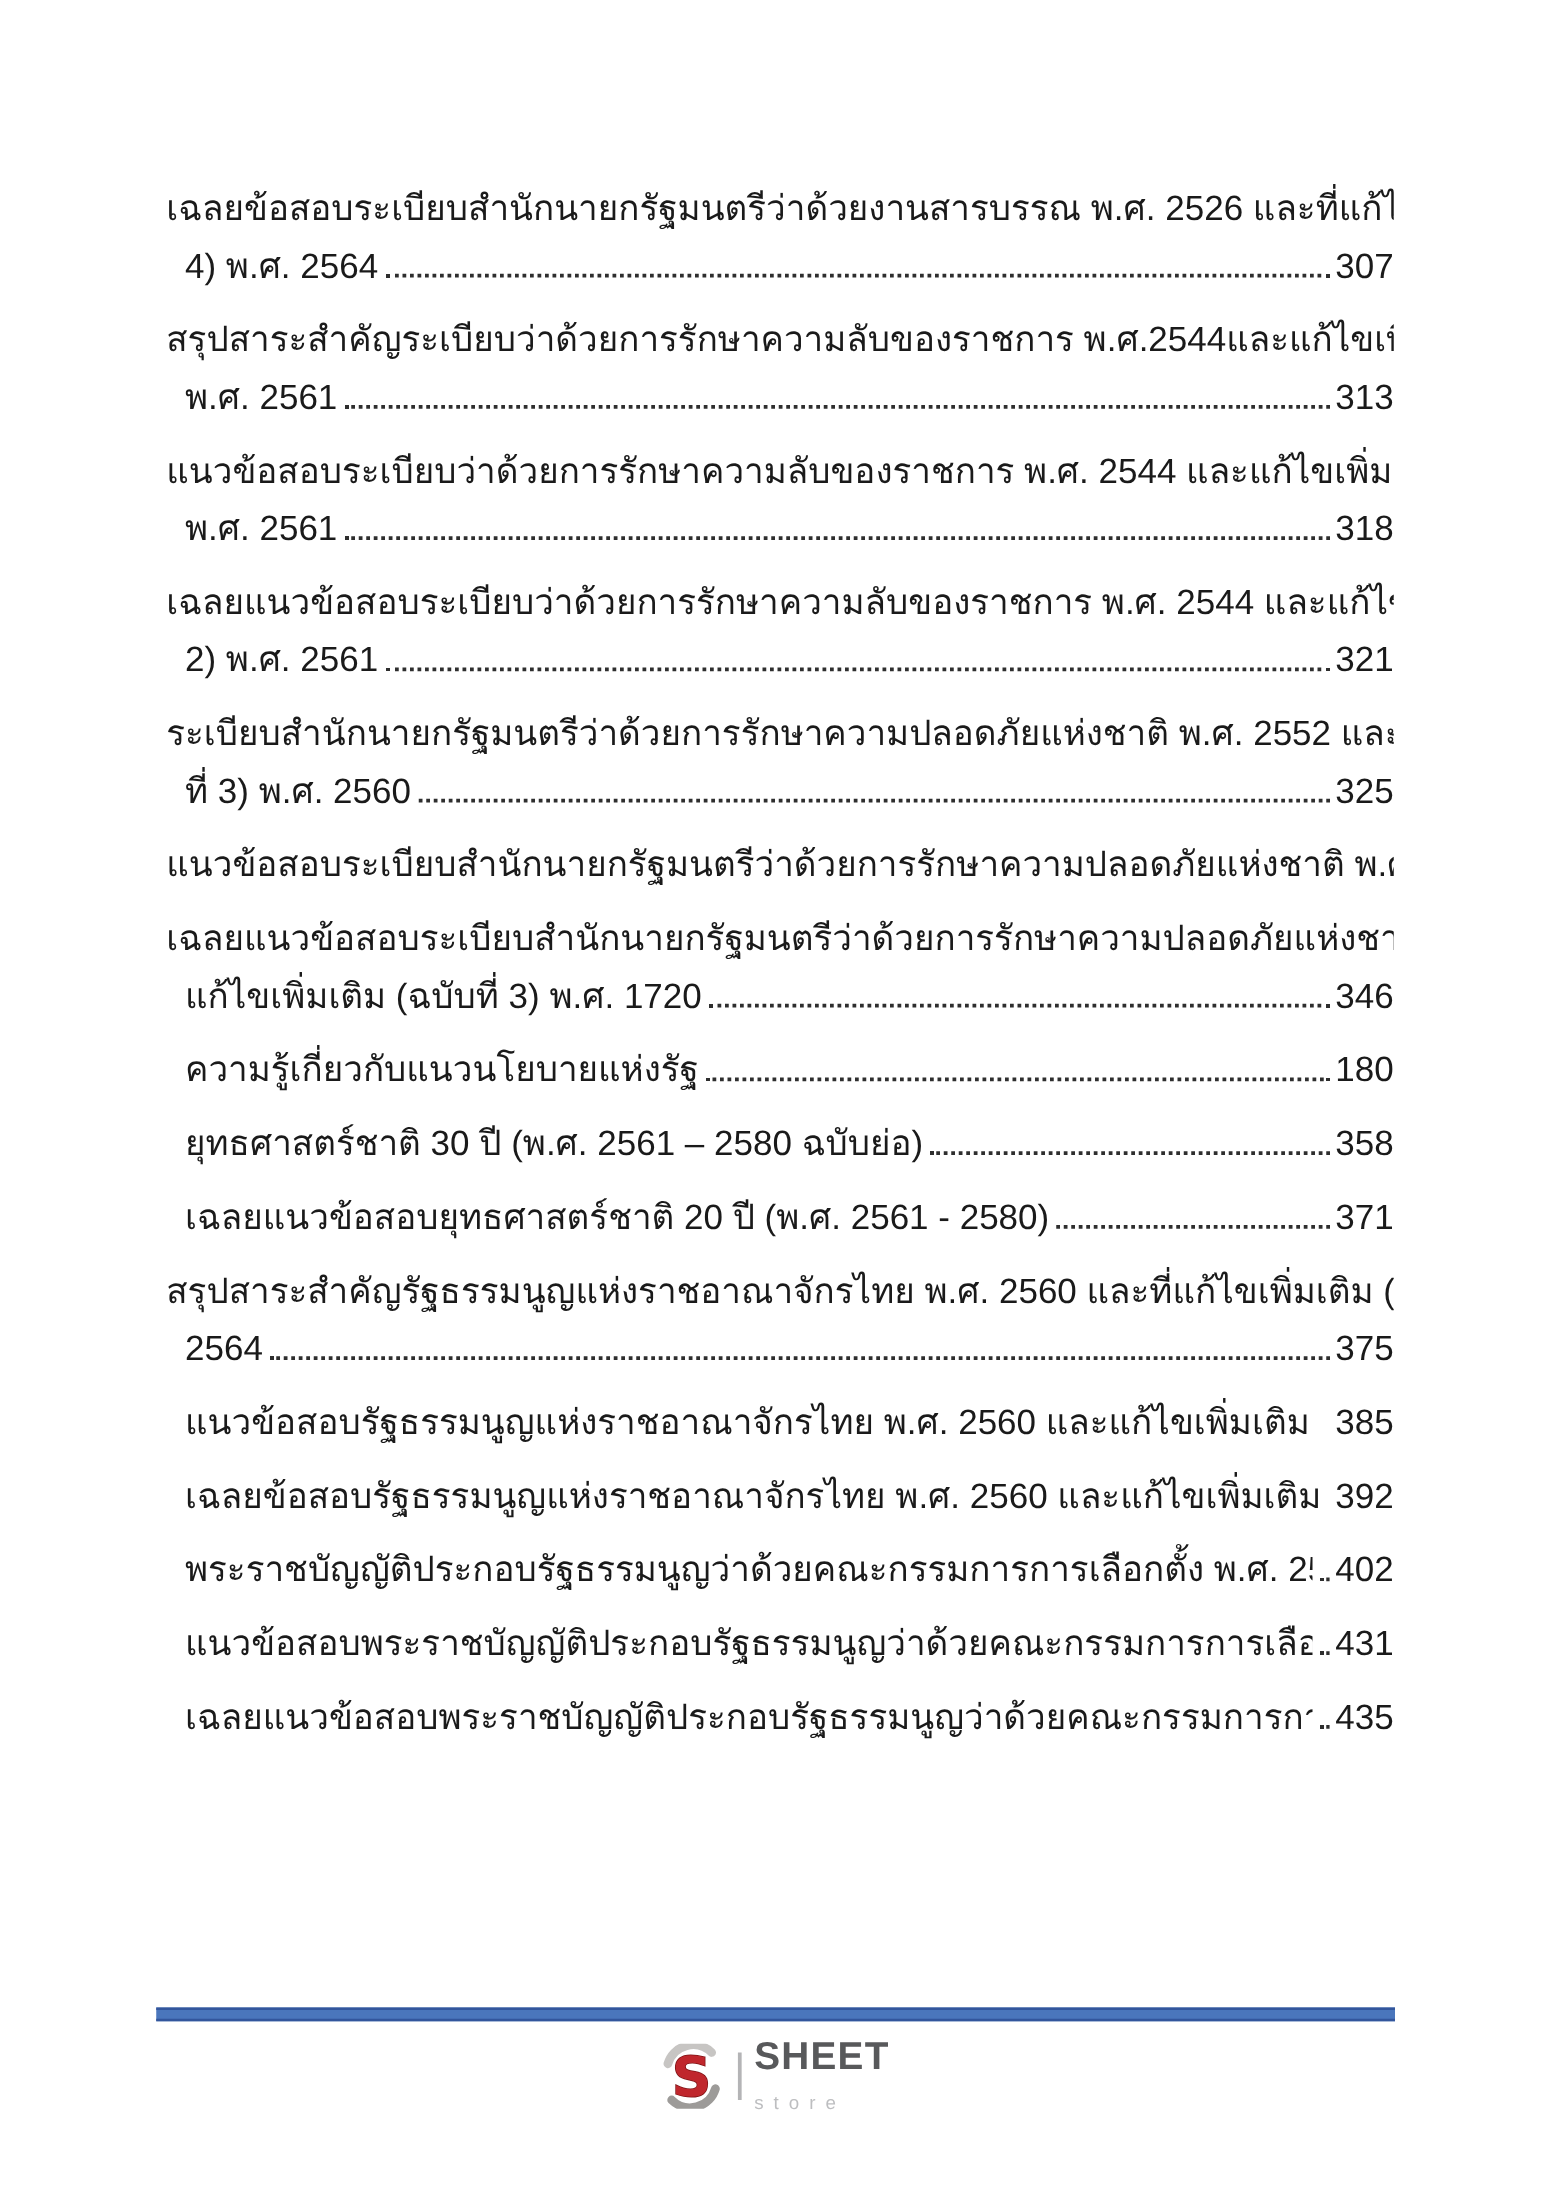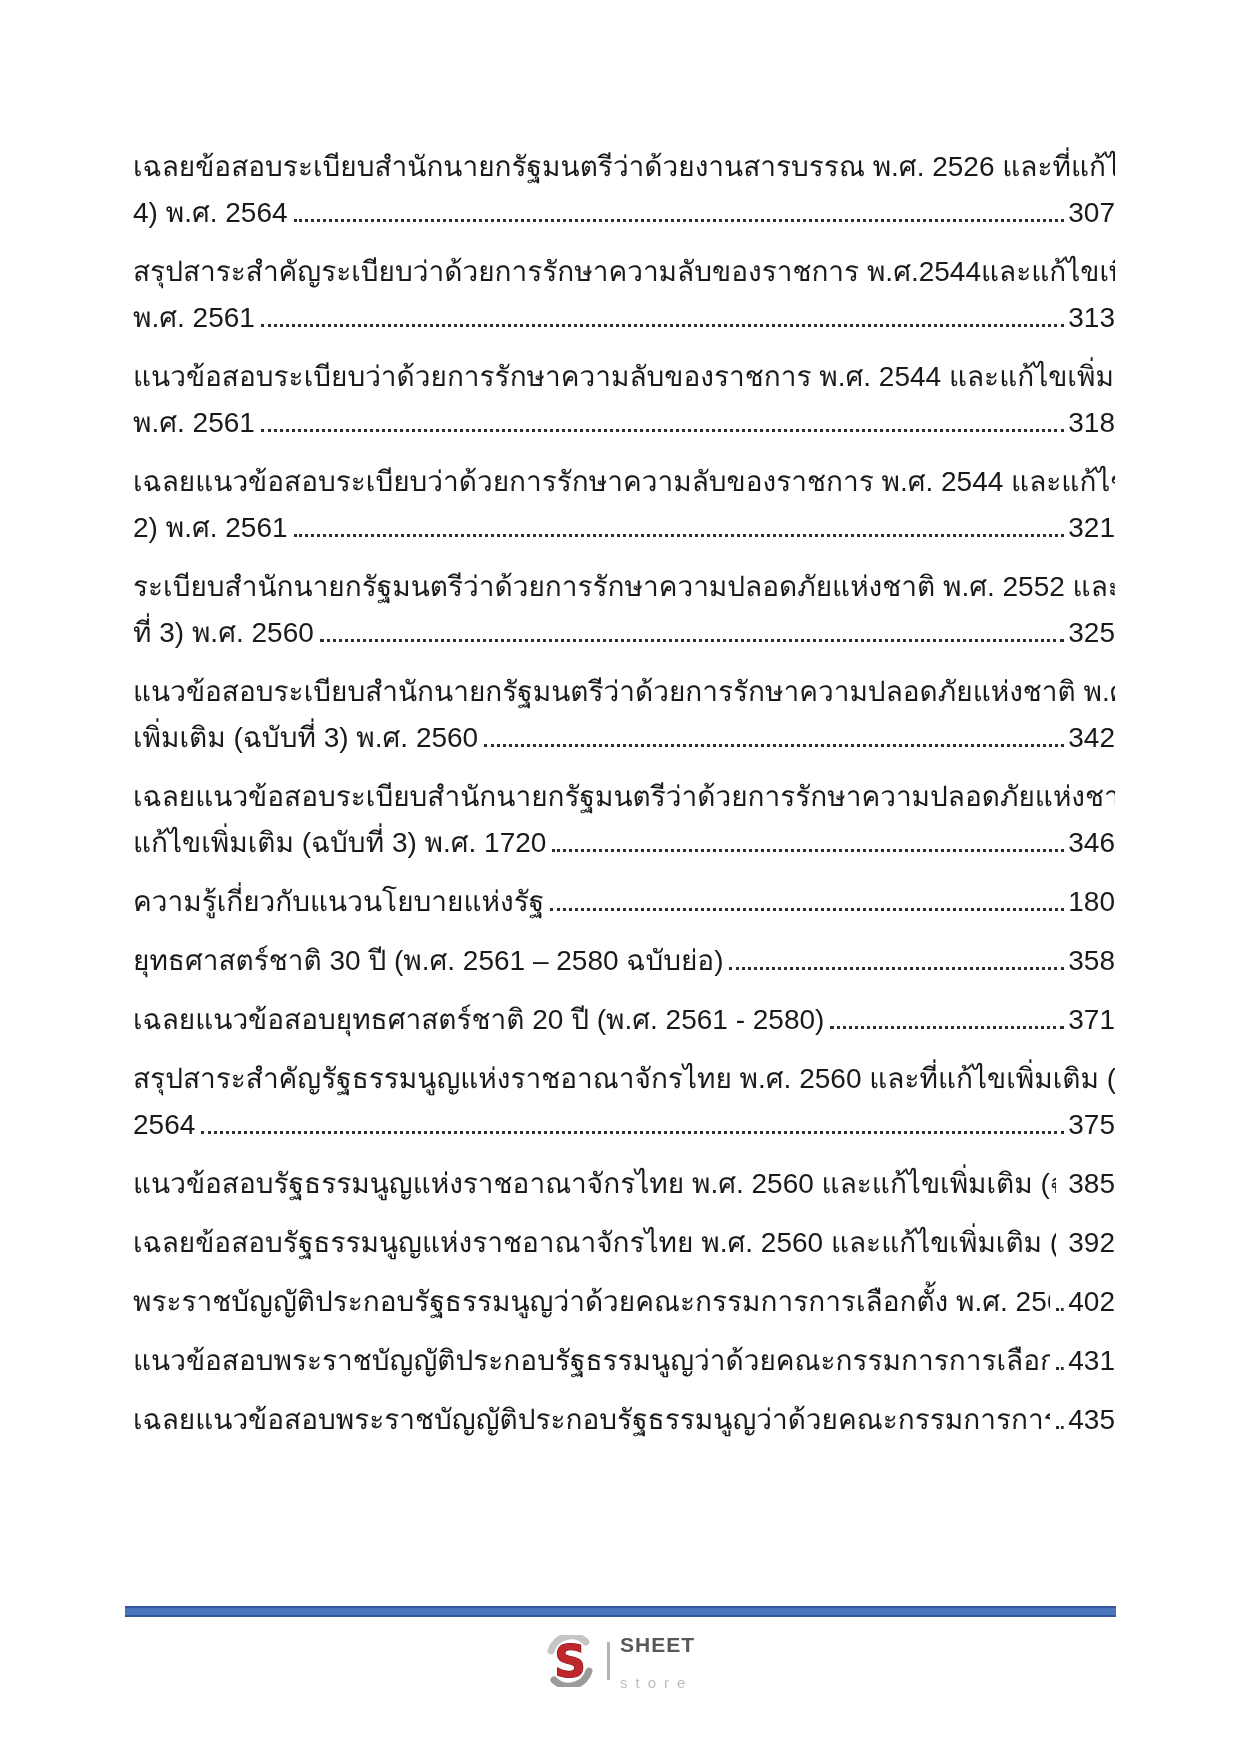--- a/index.html
+++ b/index.html
@@ -21,21 +21,21 @@
     line-height: 46px;
   }
   .entry { margin: 0 0 13px 0; }
   .wrapline {
     text-align: justify;
     text-align-last: justify;
     white-space: nowrap;
     overflow: hidden;
     height: 46px;
   }
-  .row { display: flex; align-items: baseline; height: 46px; }
+  .row { display: flex; align-items: baseline; height: 46px; margin-left: 15px; }
   .row .t { white-space: nowrap; overflow: hidden; flex: 0 1 auto; }
   .row .lead {
     flex: 1 1 auto;
     min-width: 8px;
     height: 0;
     border-bottom: 3px dotted #2e2e2e;
     margin: 0 4px 0 6px;
   }
   .row .pg { white-space: nowrap; flex: 0 0 auto; margin-left: auto; }
   .row .pg.gap { margin-left: auto; padding-left: 12px; }
@@ -59,21 +59,21 @@
     align-items: center;
   }
   .logo-icon { width: 50px; height: 52px; display: block; }
   .logo-bar {
     width: 3px; height: 38px;
     background: #b4b4b6;
     margin: 0 10px 0 12px;
   }
   .logo-text { display: flex; flex-direction: column; }
   .logo-brand {
-    font-size: 21px;
+    font-size: 31px;
     font-weight: bold;
     color: #58595b;
     letter-spacing: 1px;
     line-height: 30px;
   }
   .logo-sub {
     font-size: 15px;
     color: #bdbec0;
     letter-spacing: 8px;
     line-height: 16px;
@@ -121,25 +121,20 @@
       <div class="entry">
         <div class="wrapline">ระเบียบสำนักนายกรัฐมนตรีว่าด้วยการรักษาความปลอดภัยแห่งชาติ พ.ศ. 2552 และแก้ไขเพิ่มเติม (ฉบับ</div>
         <div class="row">
           <span class="t">ที่ 3) พ.ศ. 2560</span>
           <span class="lead"></span>
           <span class="pg">325</span>
         </div>
       </div>
       <div class="entry">
         <div class="wrapline">แนวข้อสอบระเบียบสำนักนายกรัฐมนตรีว่าด้วยการรักษาความปลอดภัยแห่งชาติ พ.ศ. 2552 และแก้ไข</div>
-        <div class="row">
-          <span class="t">เพิ่มเติม (ฉบับที่ 3) พ.ศ. 2560</span>
-          <span class="lead"></span>
-          <span class="pg">342</span>
-        </div>
       </div>
       <div class="entry">
         <div class="wrapline">เฉลยแนวข้อสอบระเบียบสำนักนายกรัฐมนตรีว่าด้วยการรักษาความปลอดภัยแห่งชาติ พ.ศ. 2552 และ</div>
         <div class="row">
           <span class="t">แก้ไขเพิ่มเติม (ฉบับที่ 3) พ.ศ. 1720</span>
           <span class="lead"></span>
           <span class="pg">346</span>
         </div>
       </div>
       <div class="entry">

